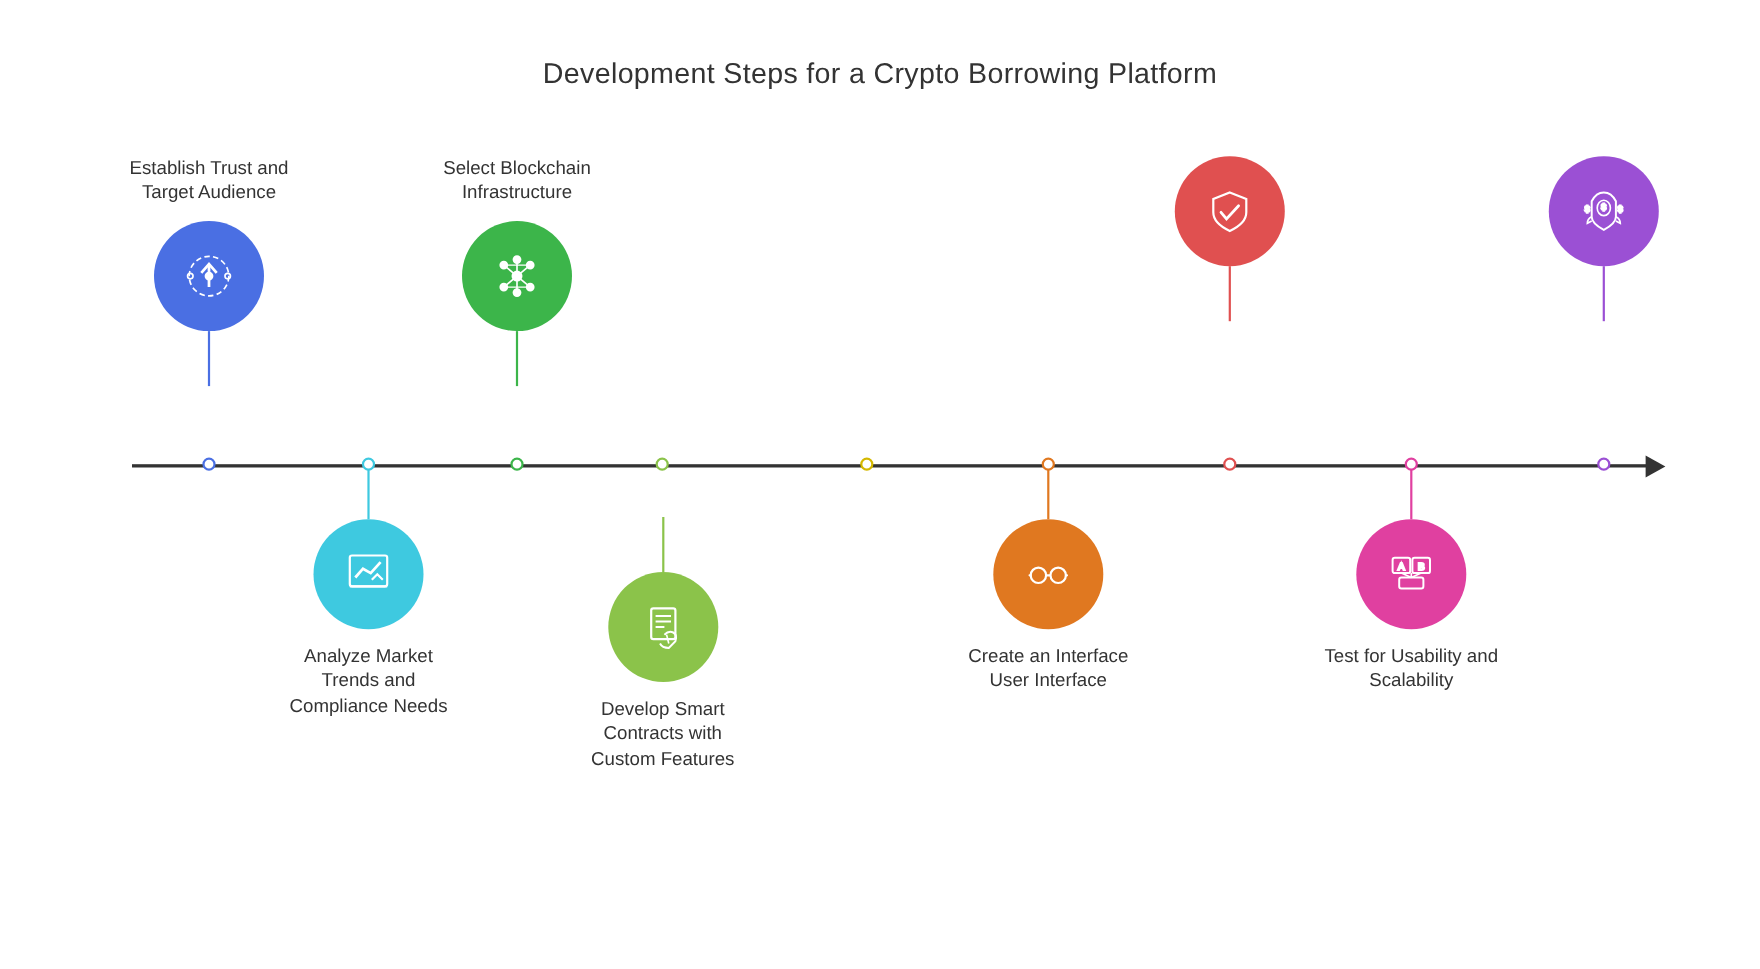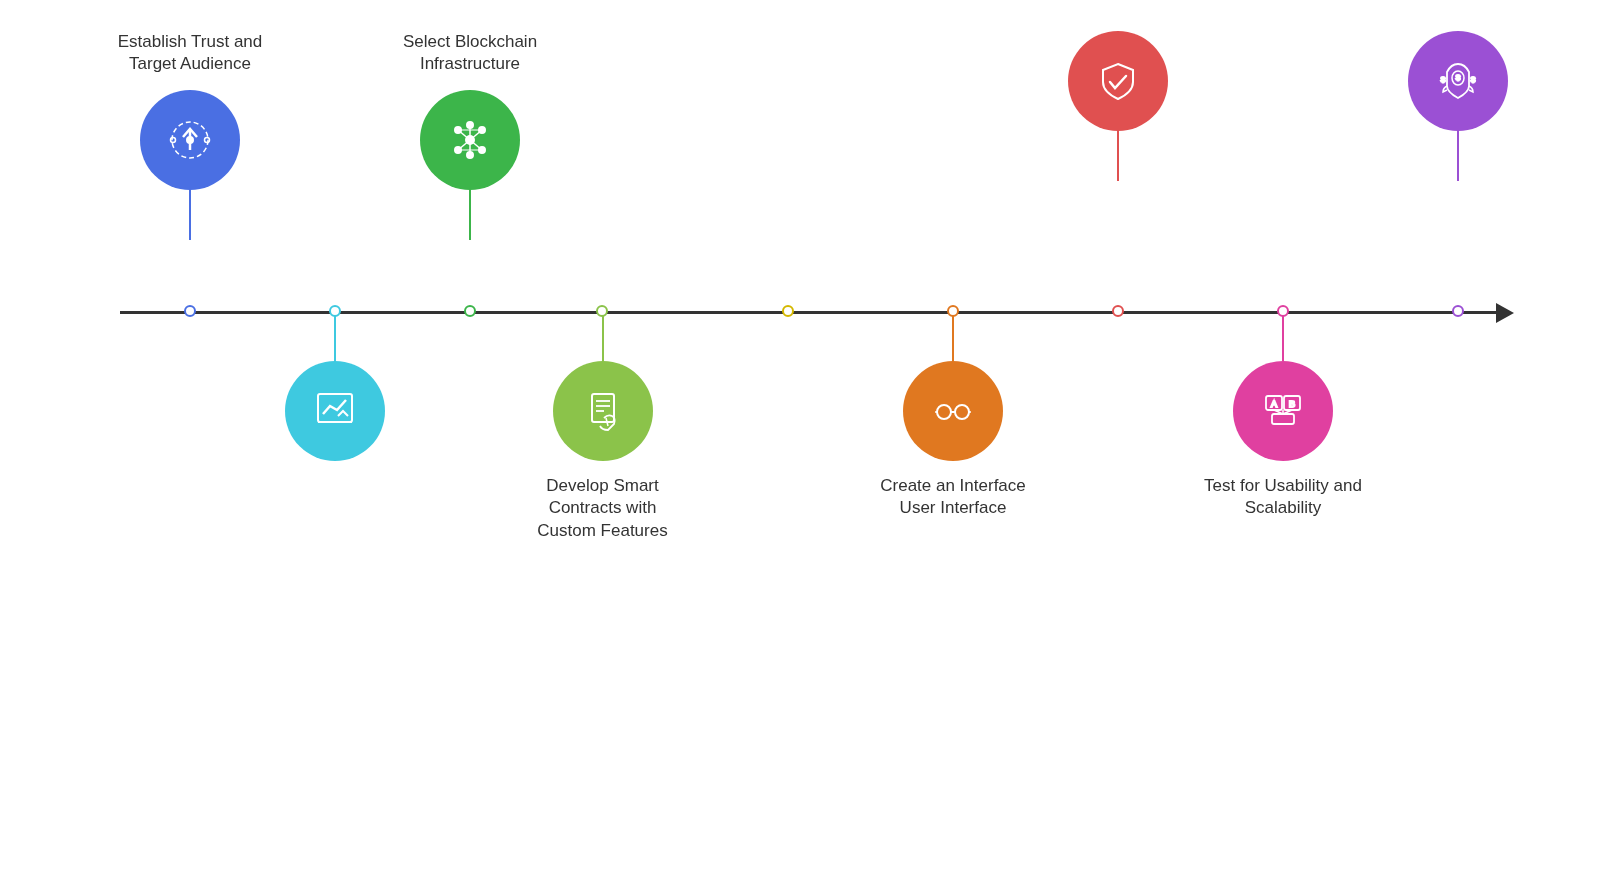--- a/index.html
+++ b/index.html
@@ -145,20 +145,21 @@
     .dot-pink { border-color: #E040A0; }
     .dot-purple { border-color: #9B50D4; }
 
     .conn-blue { background: #4A6FE3; }
     .conn-cyan { background: #3EC9E0; }
   </style>
 </head>
 <body>
 
 <div class="diagram-container">
+  <div class="title">Development Steps for a Crypto Borrowing Platform</div>
   <div class="timeline-area">
 
     <div class="timeline-line"></div>
 
     <div class="step-above" style="left: 50px; align-items:center; width:160px;">
       <div class="step-label step-label-above">Establish Trust and Target Audience</div>
       <div class="circle blue">
 
         <svg viewBox="0 0 50 50">
           <circle cx="25" cy="25" r="18" stroke="#fff" stroke-width="1.5" stroke-dasharray="5 3" fill="none"></circle>
@@ -177,20 +178,21 @@
       <div class="connector-below conn-cyan" style="background:#3EC9E0; height:50px; width:2px;"></div>
       <div class="circle cyan">
 
         <svg viewBox="0 0 50 50">
           <rect x="8" y="8" width="34" height="28" rx="2" stroke="#fff" stroke-width="2" fill="none"></rect>
           <polyline points="13,28 20,20 27,24 36,14" stroke="#fff" stroke-width="2.5" fill="none"></polyline>
           <polyline points="28,30 33,25 38,30" stroke="#fff" stroke-width="2" fill="none"></polyline>
           <line x1="8" y1="36" x2="42" y2="36" stroke="#fff" stroke-width="2"></line>
         </svg>
       </div>
+      <div class="step-label step-label-below">Analyze Market Trends and Compliance Needs</div>
     </div>
     <div class="timeline-dot dot-cyan" style="left: 275px;"></div>
 
     <div class="step-above" style="left: 330px; align-items:center; width:160px;">
       <div class="step-label step-label-above">Select Blockchain Infrastructure</div>
       <div class="circle green-dark">
 
         <svg viewBox="0 0 50 50">
           <circle cx="25" cy="25" r="4" fill="#fff"></circle>
           <circle cx="13" cy="15" r="3" fill="#fff"></circle>
@@ -206,21 +208,21 @@
           <line x1="25" y1="25" x2="25" y2="10" stroke="#fff" stroke-width="1.5"></line>
           <line x1="25" y1="25" x2="25" y2="40" stroke="#fff" stroke-width="1.5"></line>
           <line x1="13" y1="15" x2="37" y2="15" stroke="#fff" stroke-width="1"></line>
           <line x1="13" y1="35" x2="37" y2="35" stroke="#fff" stroke-width="1"></line>
         </svg>
       </div>
       <div style="background:#3CB54A; width:2px; height:50px;"></div>
     </div>
     <div class="timeline-dot dot-green-dark" style="left: 410px;"></div>
 
-    <div class="step-below" style="left: 455px; align-items:center; width:175px; flex-direction:column;">
+    <div class="step-below" style="left: 455px; align-items:center; width:175px; flex-direction:column;margin-top:48px;">
       <div style="background:#8BC34A; width:2px; height:50px;"></div>
       <div class="circle green-lime">
 
         <svg viewBox="0 0 50 50">
           <rect x="14" y="8" width="22" height="28" rx="2" stroke="#fff" stroke-width="2" fill="none"></rect>
           <line x1="18" y1="15" x2="32" y2="15" stroke="#fff" stroke-width="1.8"></line>
           <line x1="18" y1="20" x2="32" y2="20" stroke="#fff" stroke-width="1.8"></line>
           <line x1="18" y1="25" x2="26" y2="25" stroke="#fff" stroke-width="1.8"></line>
           <path d="M26 32 Q30 28 34 30 Q38 32 36 38 L30 44 Q24 44 22 40" stroke="#fff" stroke-width="1.8" fill="none"></path>
           <line x1="28" y1="32" x2="30" y2="40" stroke="#fff" stroke-width="1.5"></line>

